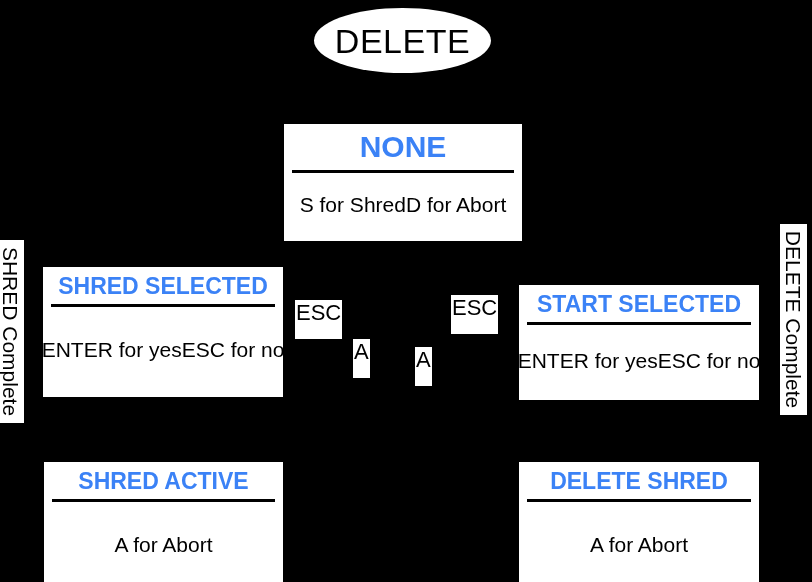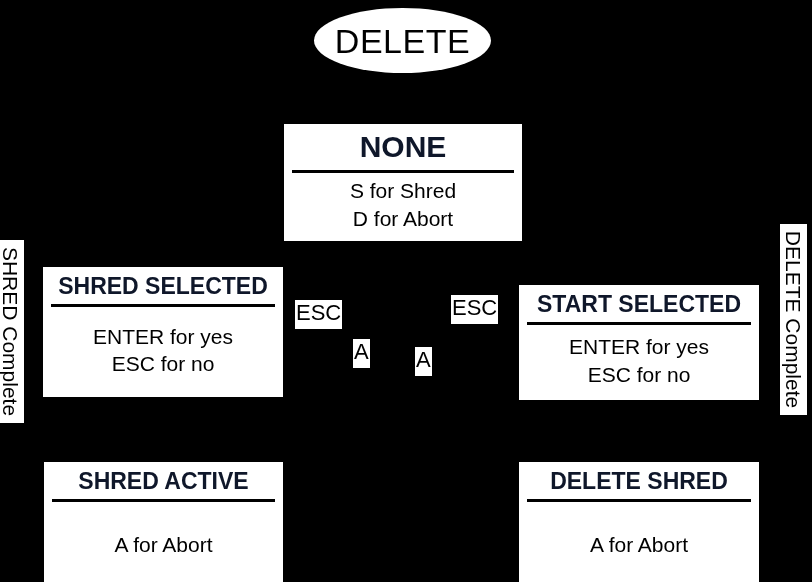--- a/index.html
+++ b/index.html
@@ -50,31 +50,30 @@
     position: absolute;
     background: #ffffff;
     box-sizing: border-box;
     display: flex;
     flex-direction: column;
   }
   .state-box .state-title {
     font-size: 23px;
     font-weight: bold;
     text-align: center;
-    color: #0f172a;
+    color: #3b82f6;
     padding: 6px 6px 5px 6px;
     border-bottom: 3px solid #000000;
     margin: 0 8px;
     white-space: nowrap;
     line-height: 1.15;
   }
   .state-box .state-body {
     flex: 1;
     display: flex;
-    flex-direction: column;
     align-items: center;
     justify-content: center;
     padding: 4px 6px 8px 6px;
   }
   .state-box .state-line {
     font-size: 21px;
     text-align: center;
     color: #000000;
     line-height: 1.32;
     white-space: nowrap;
@@ -88,21 +87,21 @@
   #state-shred-active    { left: 44px;  top: 462px; width: 239px; height: 130px; }
   #state-delete-active   { left: 519px; top: 462px; width: 240px; height: 130px; }
 
   
   .edge-label {
     position: absolute;
     background: #ffffff;
     color: #000000;
     font-size: 22px;
     line-height: 1.0;
-    padding: 2px 1px 5px 1px;
+    padding: 2px 1px 15px 1px;
     white-space: nowrap;
   }
   #edge-esc-left   { left: 295px; top: 300px; }
   #edge-esc-right  { left: 451px; top: 295px; }
   #edge-a-left     { left: 353px; top: 339px; }
   #edge-a-right    { left: 415px; top: 347px; }
 
   
   .vertical-label {
     position: absolute;

